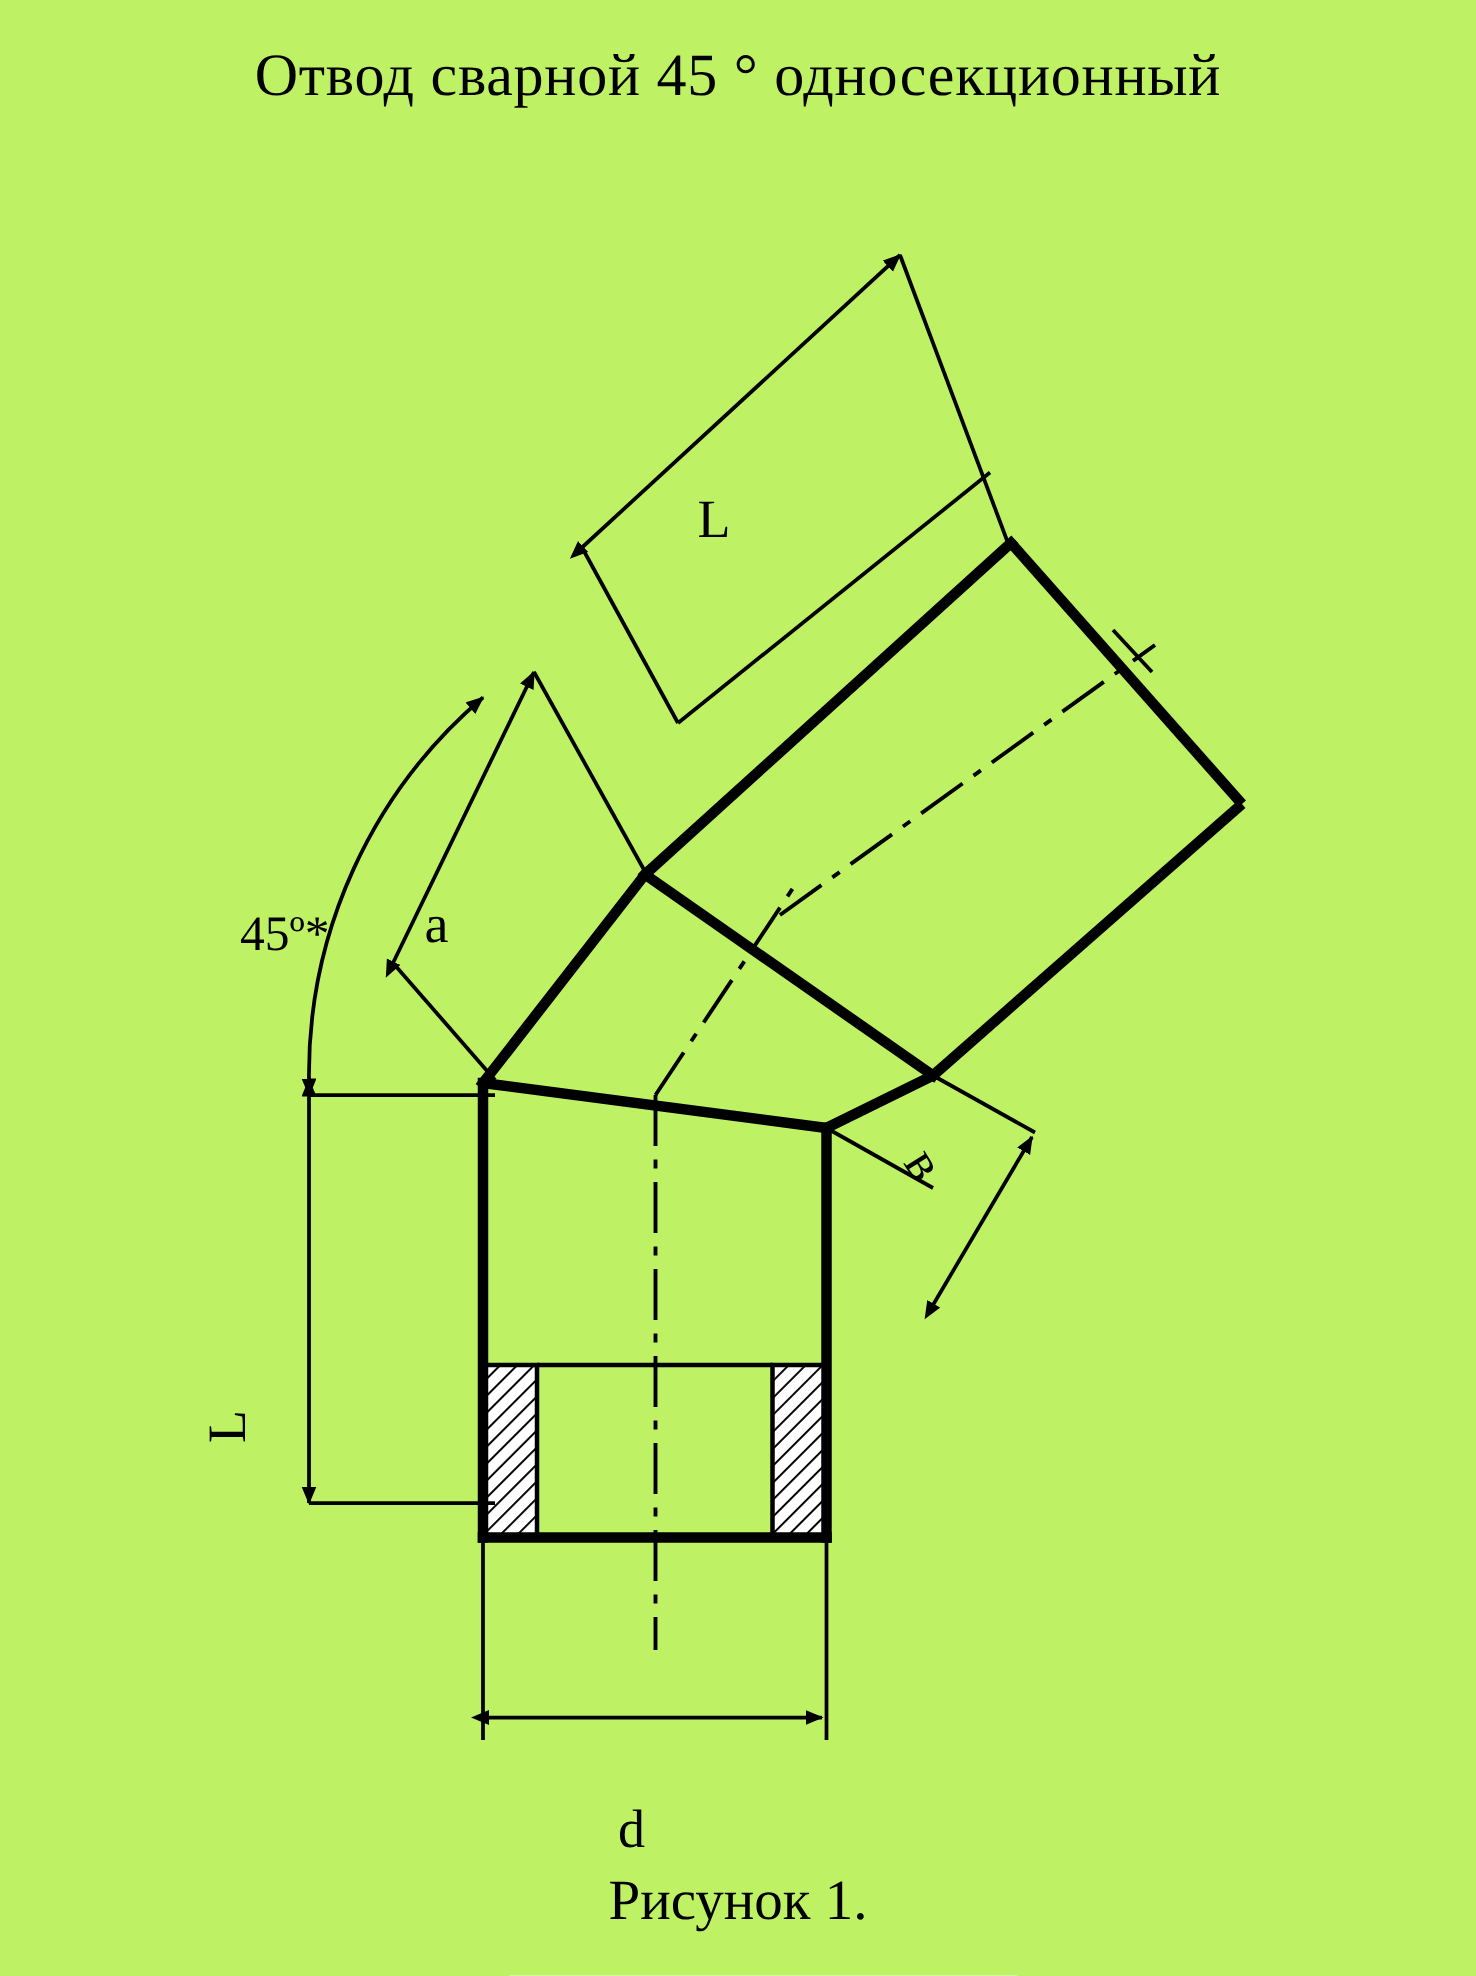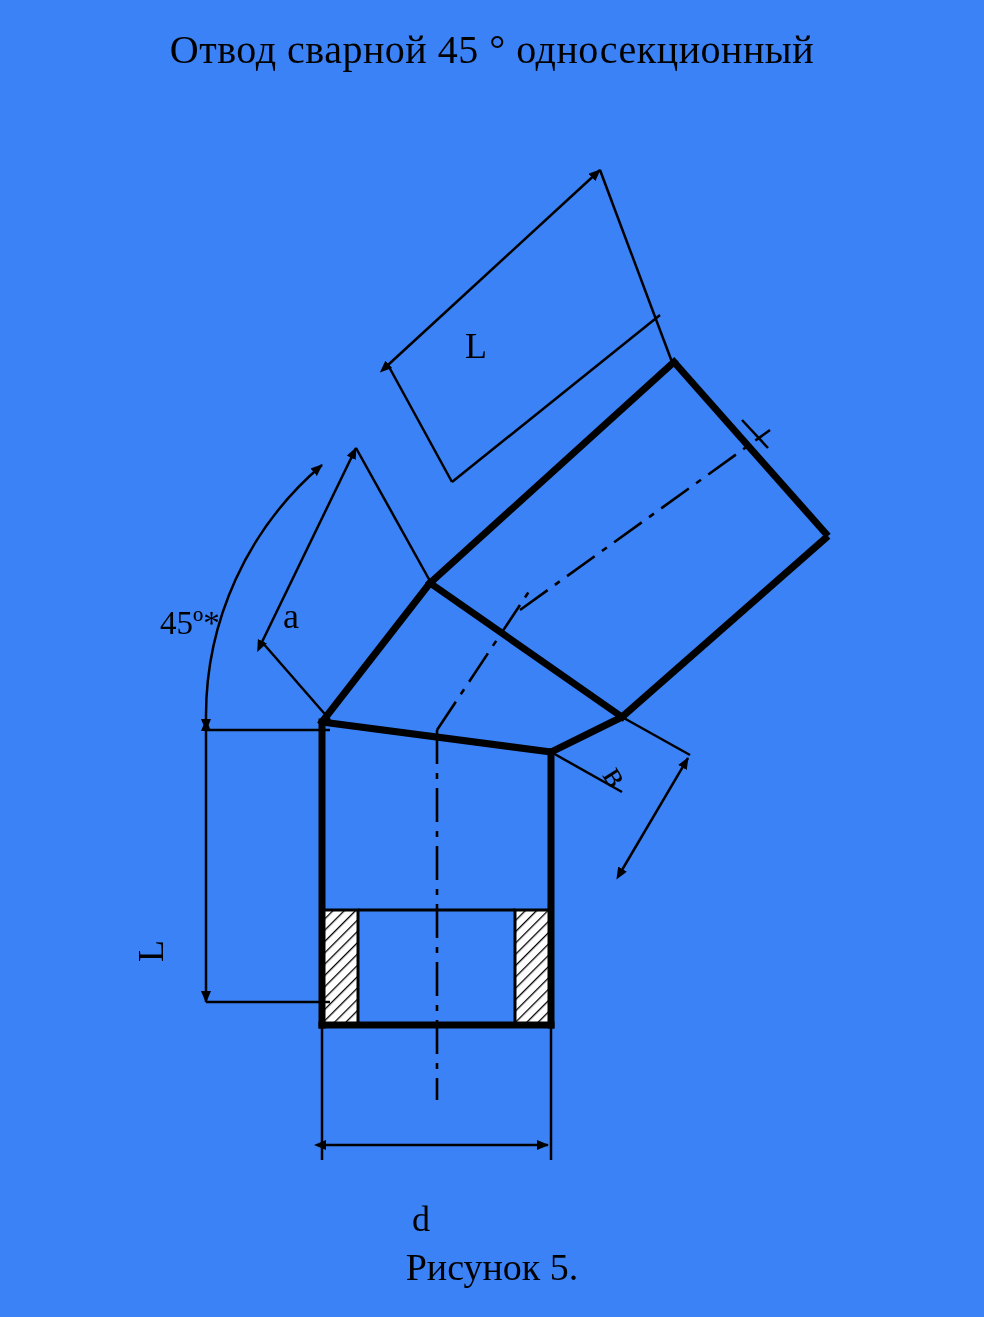--- a/index.html
+++ b/index.html
@@ -12,21 +12,21 @@
     height: 1317px;
     position: relative;
     font-family: "Liberation Serif", serif;
     color: #000000;
     overflow: hidden;
   }
   #page {
     position: relative;
     width: 984px;
     height: 1317px;
-    background: #3b82f6;
+    background: #bef264;
   }
   #title {
     position: absolute;
     top: 26px;
     left: 0;
     width: 984px;
     text-align: center;
     font-size: 40px;
     font-family: "Liberation Serif", serif;
     letter-spacing: 0.5px;
@@ -164,15 +164,15 @@
     </svg>
 
     <div class="lbl" id="lbl-angle">45º*</div>
     <div class="lbl" id="lbl-L-top">L</div>
     <div class="lbl" id="lbl-a">a</div>
     <div class="lbl" id="lbl-b">в</div>
     <div class="lbl" id="lbl-L-bot">L</div>
     <div class="lbl" id="lbl-d">d</div>
   </div>
 
-  <div id="caption">Рисунок 5.</div>
+  <div id="caption">Рисунок 1.</div>
 
 </div>
 
 </body></html>

